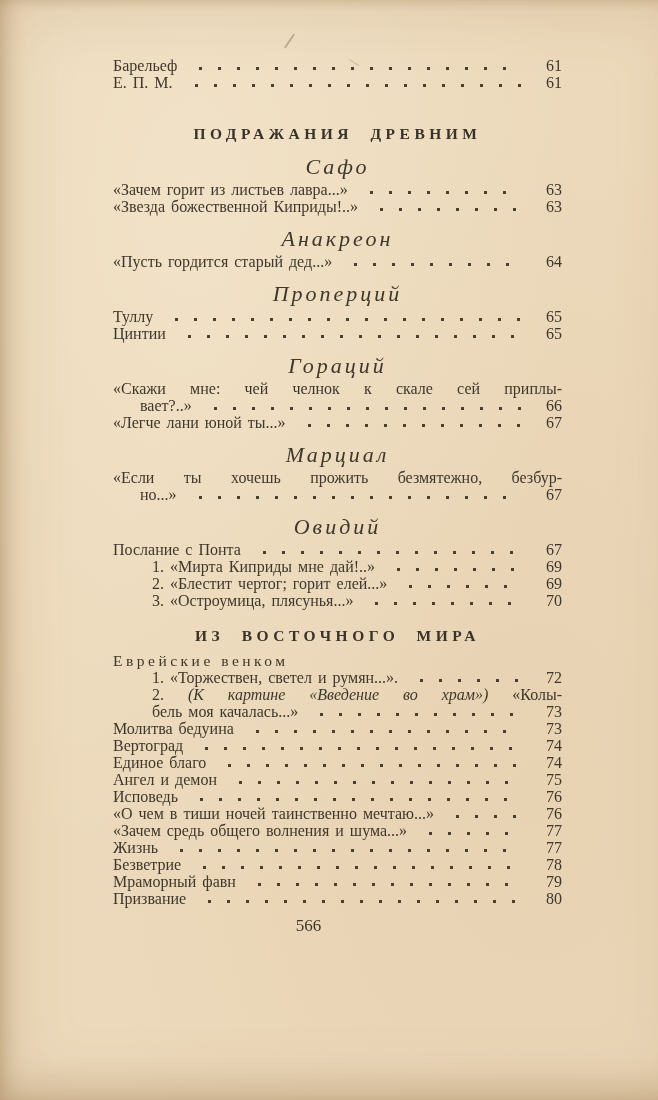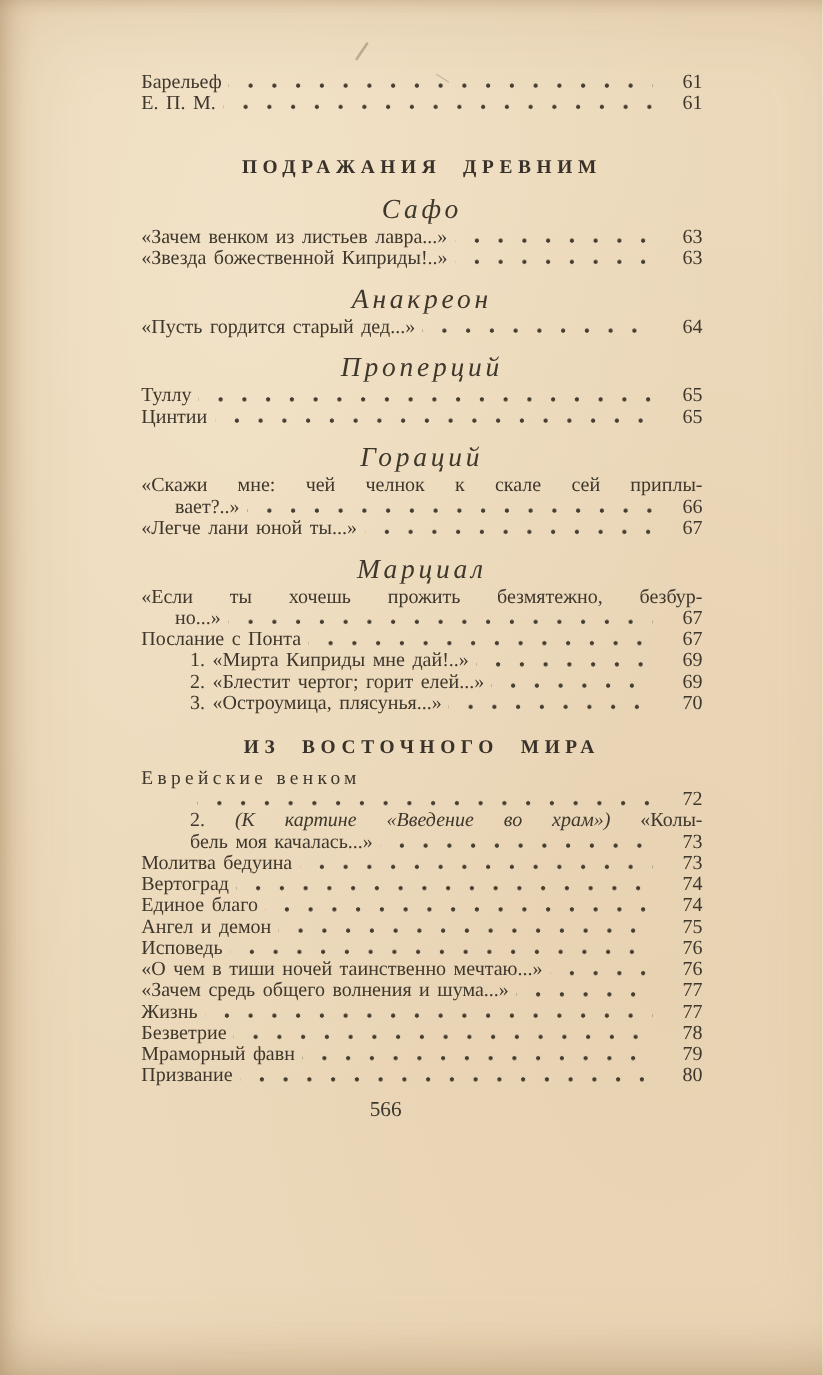--- a/index.html
+++ b/index.html
@@ -62,21 +62,21 @@
           <span class="pg">61</span>
         </div>
         <div class="row">
           <span class="t">Е. П. М.</span>
           <span class="leader"></span>
           <span class="pg">61</span>
         </div>
         <div class="hd-section gap-a">ПОДРАЖАНИЯ ДРЕВНИМ</div>
         <div class="hd-author">Сафо</div>
         <div class="row">
-          <span class="t">«Зачем венком из листьев лавра...»</span>
+          <span class="t">«Зачем горит из листьев лавра...»</span>
           <span class="leader"></span>
           <span class="pg">63</span>
         </div>
         <div class="row">
           <span class="t">«Звезда божественной Киприды!..»</span>
           <span class="leader"></span>
           <span class="pg">63</span>
         </div>
         <div class="hd-author">Анакреон</div>
         <div class="row">
@@ -107,20 +107,21 @@
           <span class="leader"></span>
           <span class="pg">67</span>
         </div>
         <div class="hd-author">Марциал</div>
         <div class="row-first"><span>«Если ты хочешь прожить безмятежно, безбур-</span></div>
         <div class="row ind-cont">
           <span class="t">но...»</span>
           <span class="leader"></span>
           <span class="pg">67</span>
         </div>
+        <div class="hd-author">Овидий</div>
         <div class="row">
           <span class="t">Послание с Понта</span>
           <span class="leader"></span>
           <span class="pg">67</span>
         </div>
         <div class="row ind-num">
           <span class="t">1. «Мирта Киприды мне дай!..»</span>
           <span class="leader"></span>
           <span class="pg">69</span>
         </div>
@@ -130,20 +131,21 @@
           <span class="pg">69</span>
         </div>
         <div class="row ind-num">
           <span class="t">3. «Остроумица, плясунья...»</span>
           <span class="leader"></span>
           <span class="pg">70</span>
         </div>
         <div class="hd-section gap-b">ИЗ ВОСТОЧНОГО МИРА</div>
         <div class="hd-spaced">Еврейские венком</div>
         <div class="row ind-num">
+          <span class="t">1. «Торжествен, светел и румян...».</span>
           <span class="leader"></span>
           <span class="pg">72</span>
         </div>
         <div class="row-first ind-num"><span>2. </span><span class="i">(К картине «Введение во храм»)</span><span> «Колы-</span></div>
         <div class="row ind-num">
           <span class="t">бель моя качалась...»</span>
           <span class="leader"></span>
           <span class="pg">73</span>
         </div>
         <div class="row">

